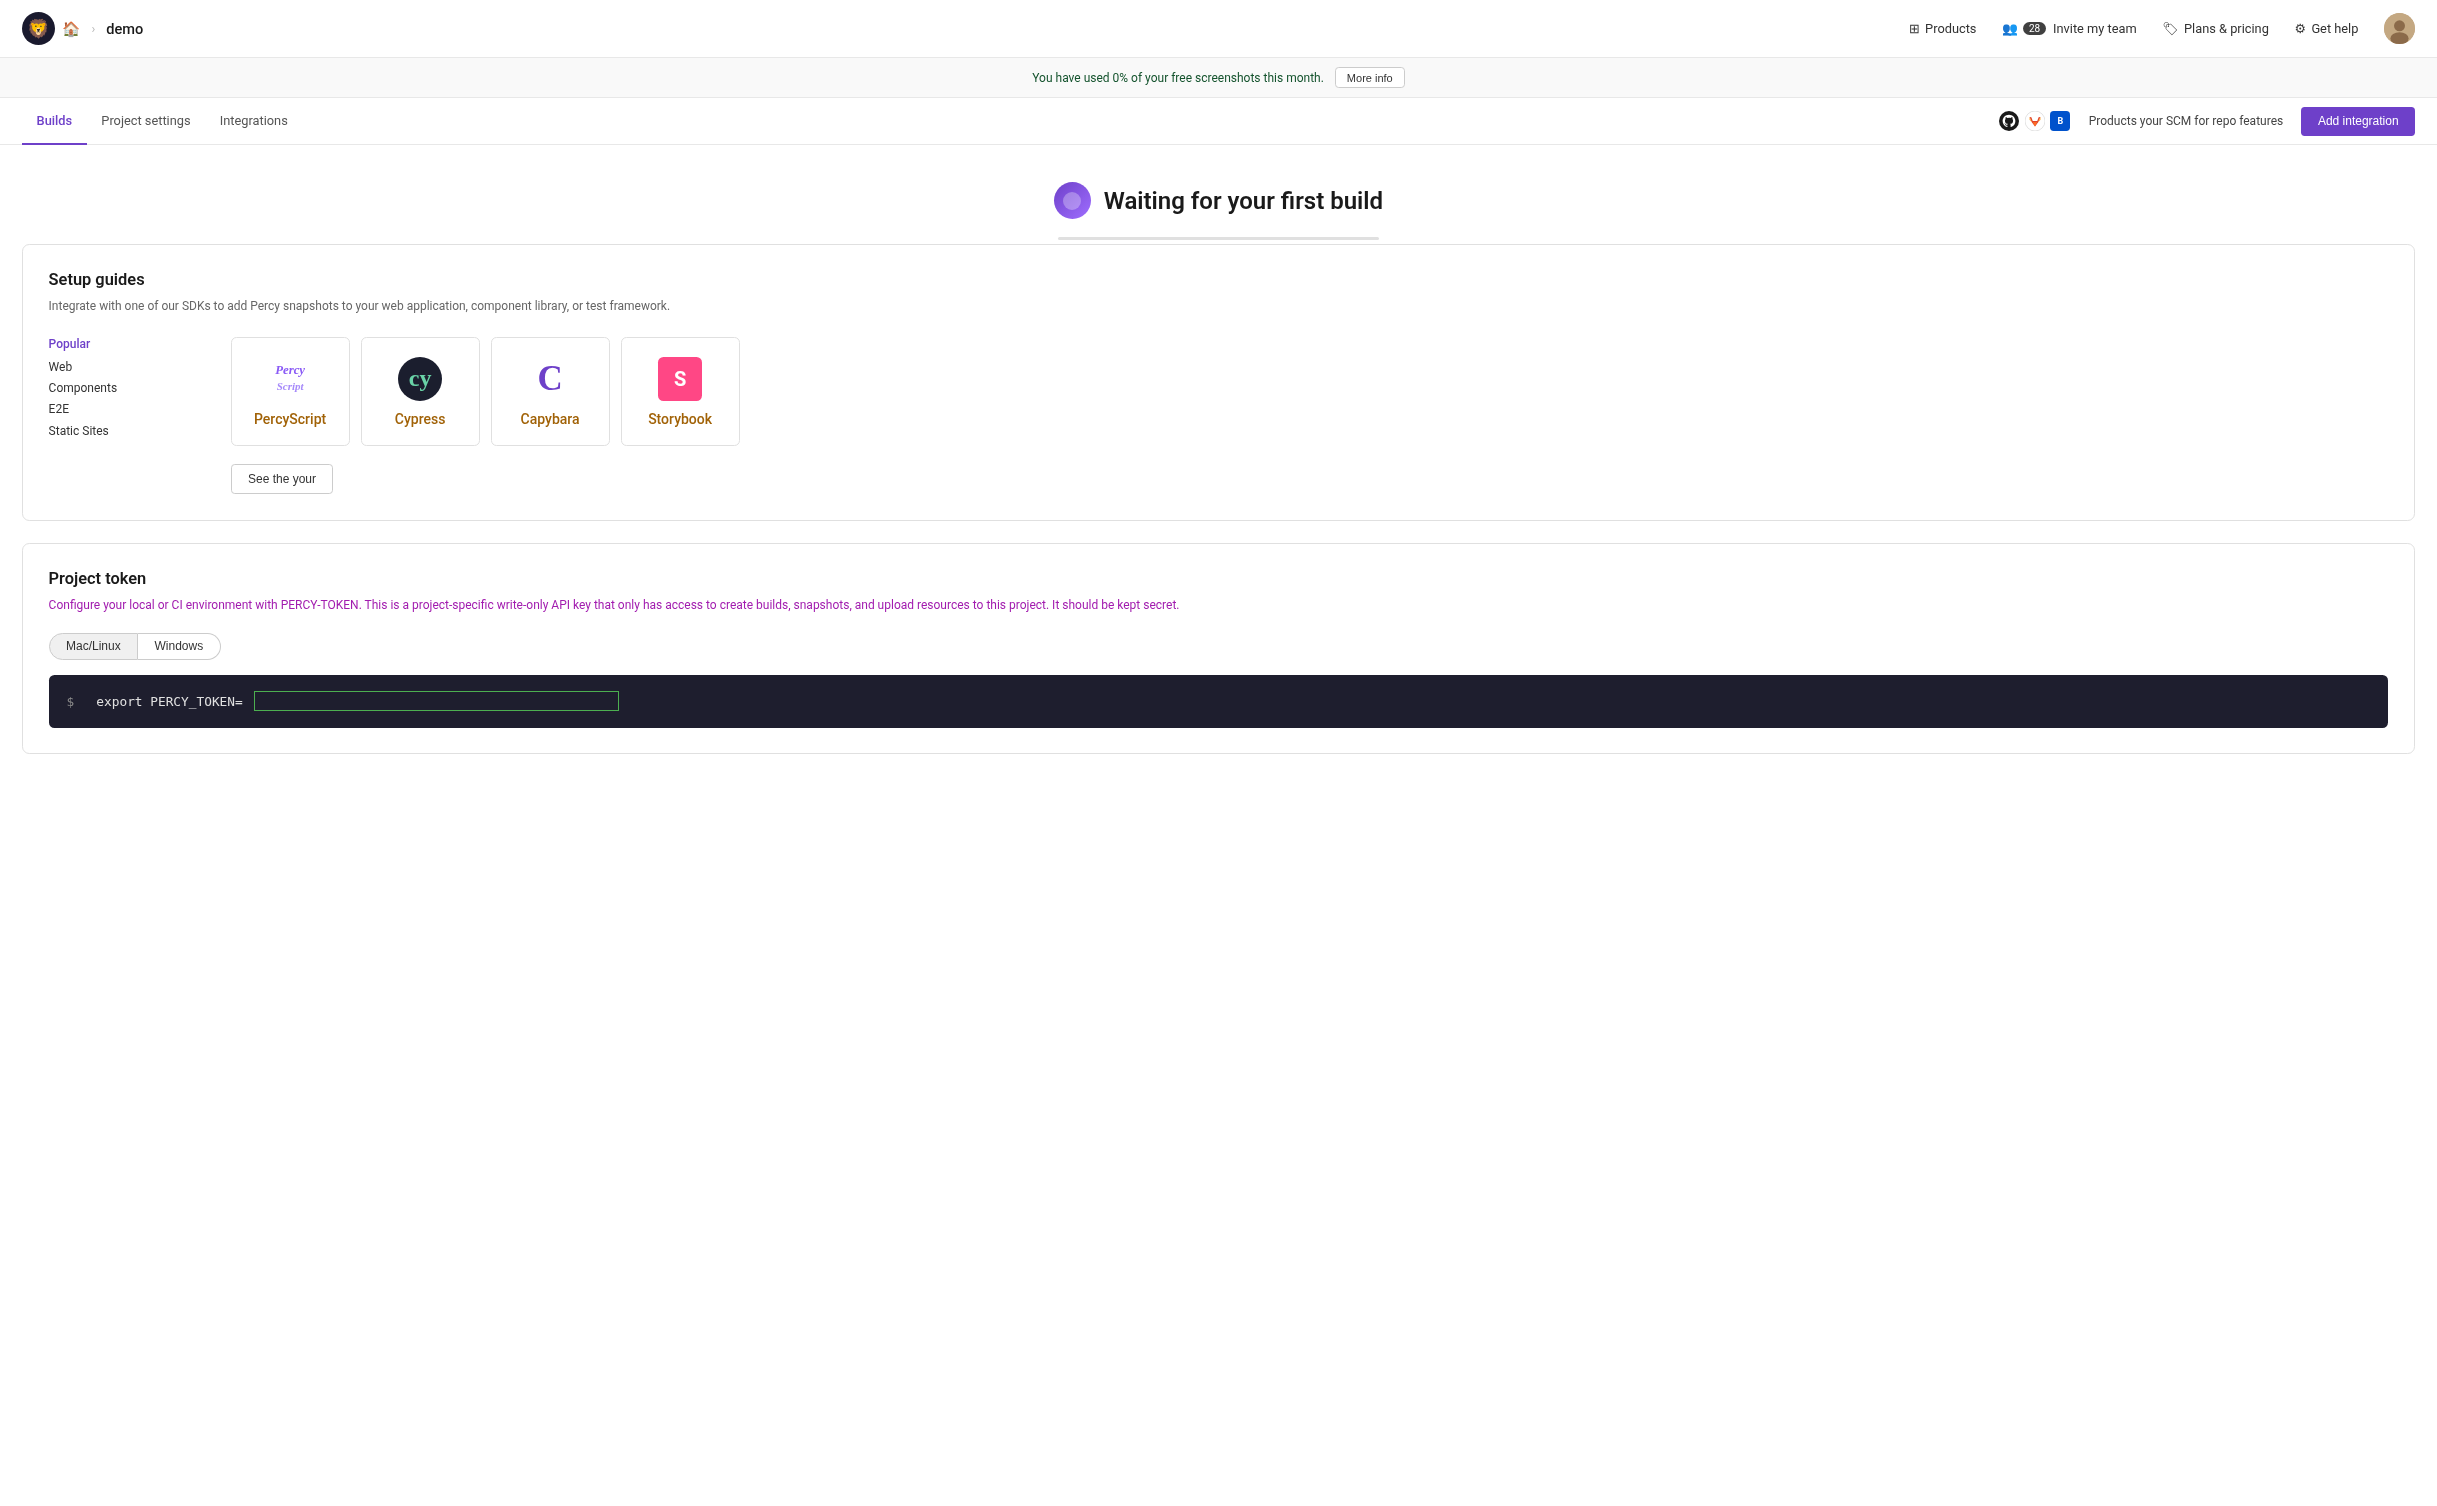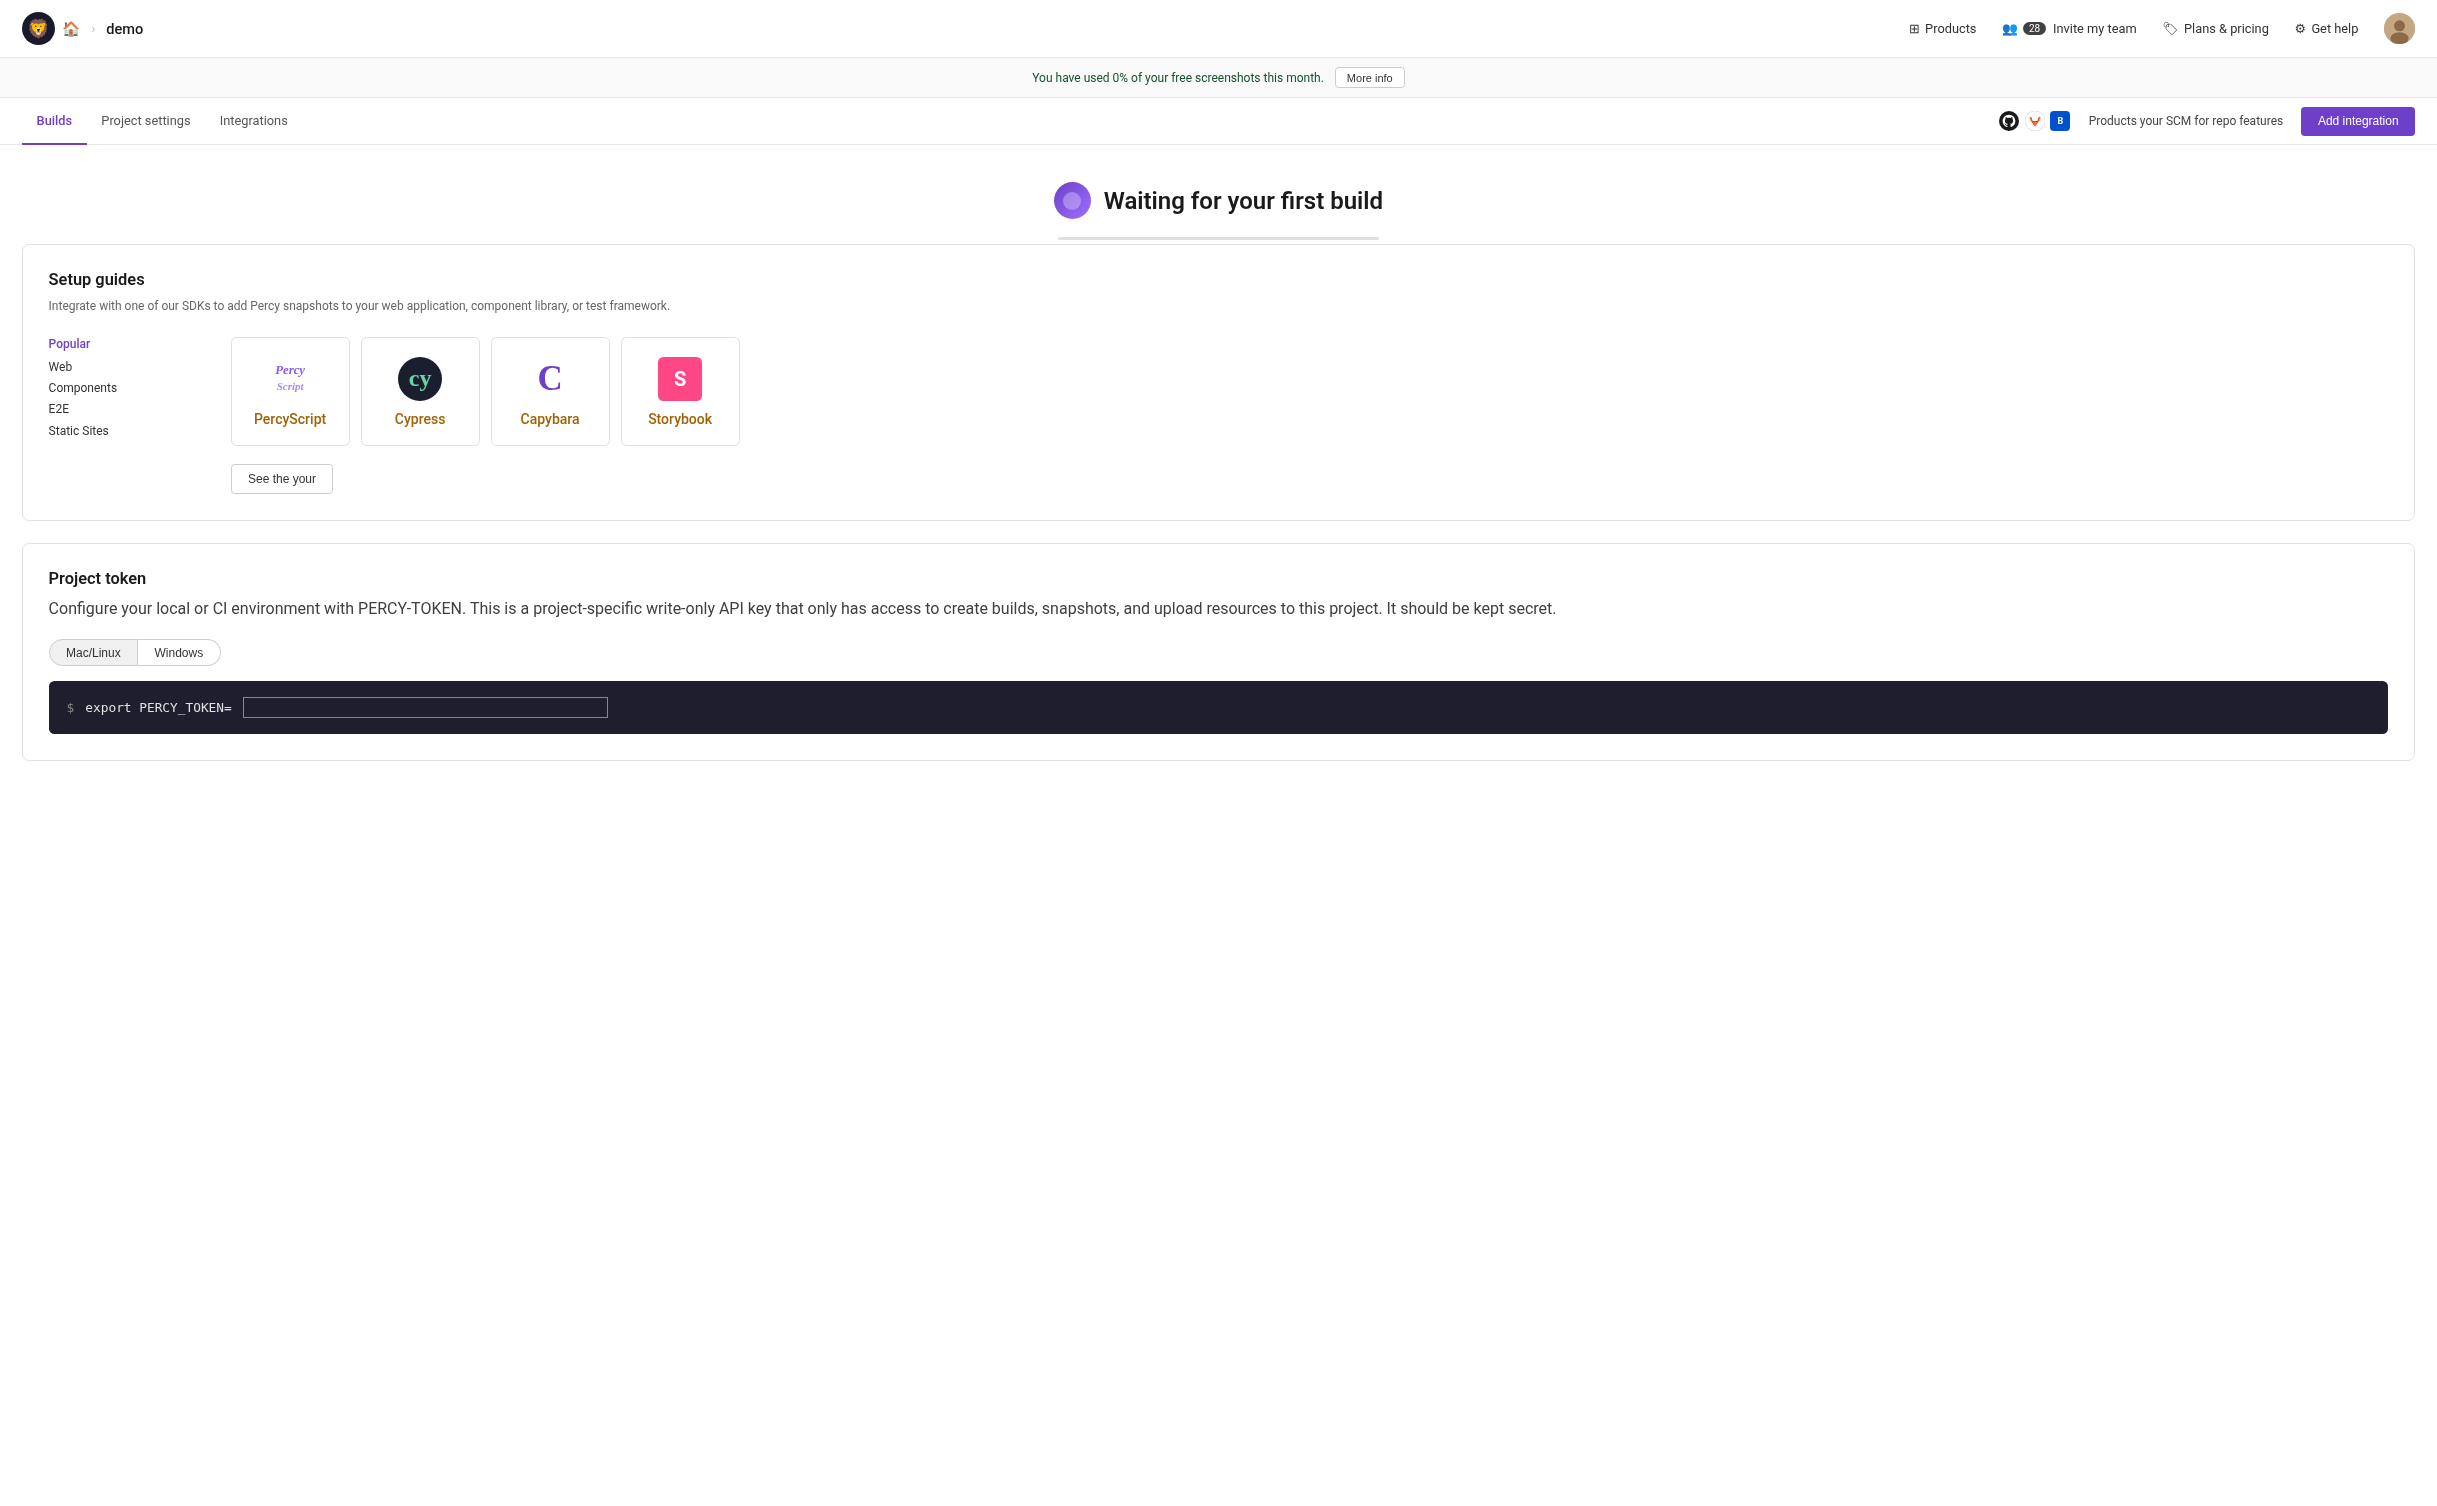--- a/index.html
+++ b/index.html
@@ -96,35 +96,35 @@
     .sdk-name { font-size: 14px; color: #a16207; font-weight: 500; text-align: right; }
 
     .see-docs-btn {
       background: #fff; border: 0.9px solid #ccc; border-radius: 3.7px;
       padding: 7.3px 16.4px; font-size: 12px; cursor: pointer; color: #333;
       margin-top: 18px;
     }
 
     
     .token-card-inner { padding: 25.6px; }
-    .token-desc { font-size: 16px; color: #404040; line-height: 1.6; margin-bottom: 18px; }
+    .token-desc { font-size: 12px; color: #a21caf; line-height: 1.6; margin-bottom: 18px; }
     .os-tabs { display: flex; gap: 0; margin-bottom: 14.6px; }
     .os-tab {
       border: 0.9px solid #ccc; background: #fff; padding: 5.5px 16.4px;
       font-size: 12px; cursor: pointer; color: #333;
     }
     .os-tab:first-child { border-radius: 18px 0 0 18px; }
     .os-tab:last-child { border-radius: 0 18px 18px 0; border-left: none; }
     .os-tab.active { background: #f0f0f0; font-weight: 500; }
     .token-terminal {
       background: #1e1e2e; border-radius: 5.5px; padding: 16.4px 18px;
       display: flex; align-items: center; gap: 11px; font-family: monospace;
     }
     .terminal-dollar { color: #888; font-size: 12.8px; }
-    .terminal-command { color: #e0e0e0; font-size: 12.8px; }
+    .terminal-command { color: #e0e0e0; font-size: 12.8px; margin-left: 11px; }
     .terminal-token-input {
       background: transparent; border: 1.8px solid #4caf50; outline: none;
       color: #e0e0e0; font-family: monospace; font-size: 12.8px;
       padding: 1.8px 5.5px; width: 310px;
     }
 
     
     .github-icon { width: 20px; height: 20px; }
     .gitlab-icon { width: 20px; height: 20px; }
     .bb-icon { width: 20px; height: 20px; background: #0052cc; border-radius: 3.7px; display: flex; align-items: center; justify-content: center; color: #fff; font-size: 9px; font-weight: bold; }

